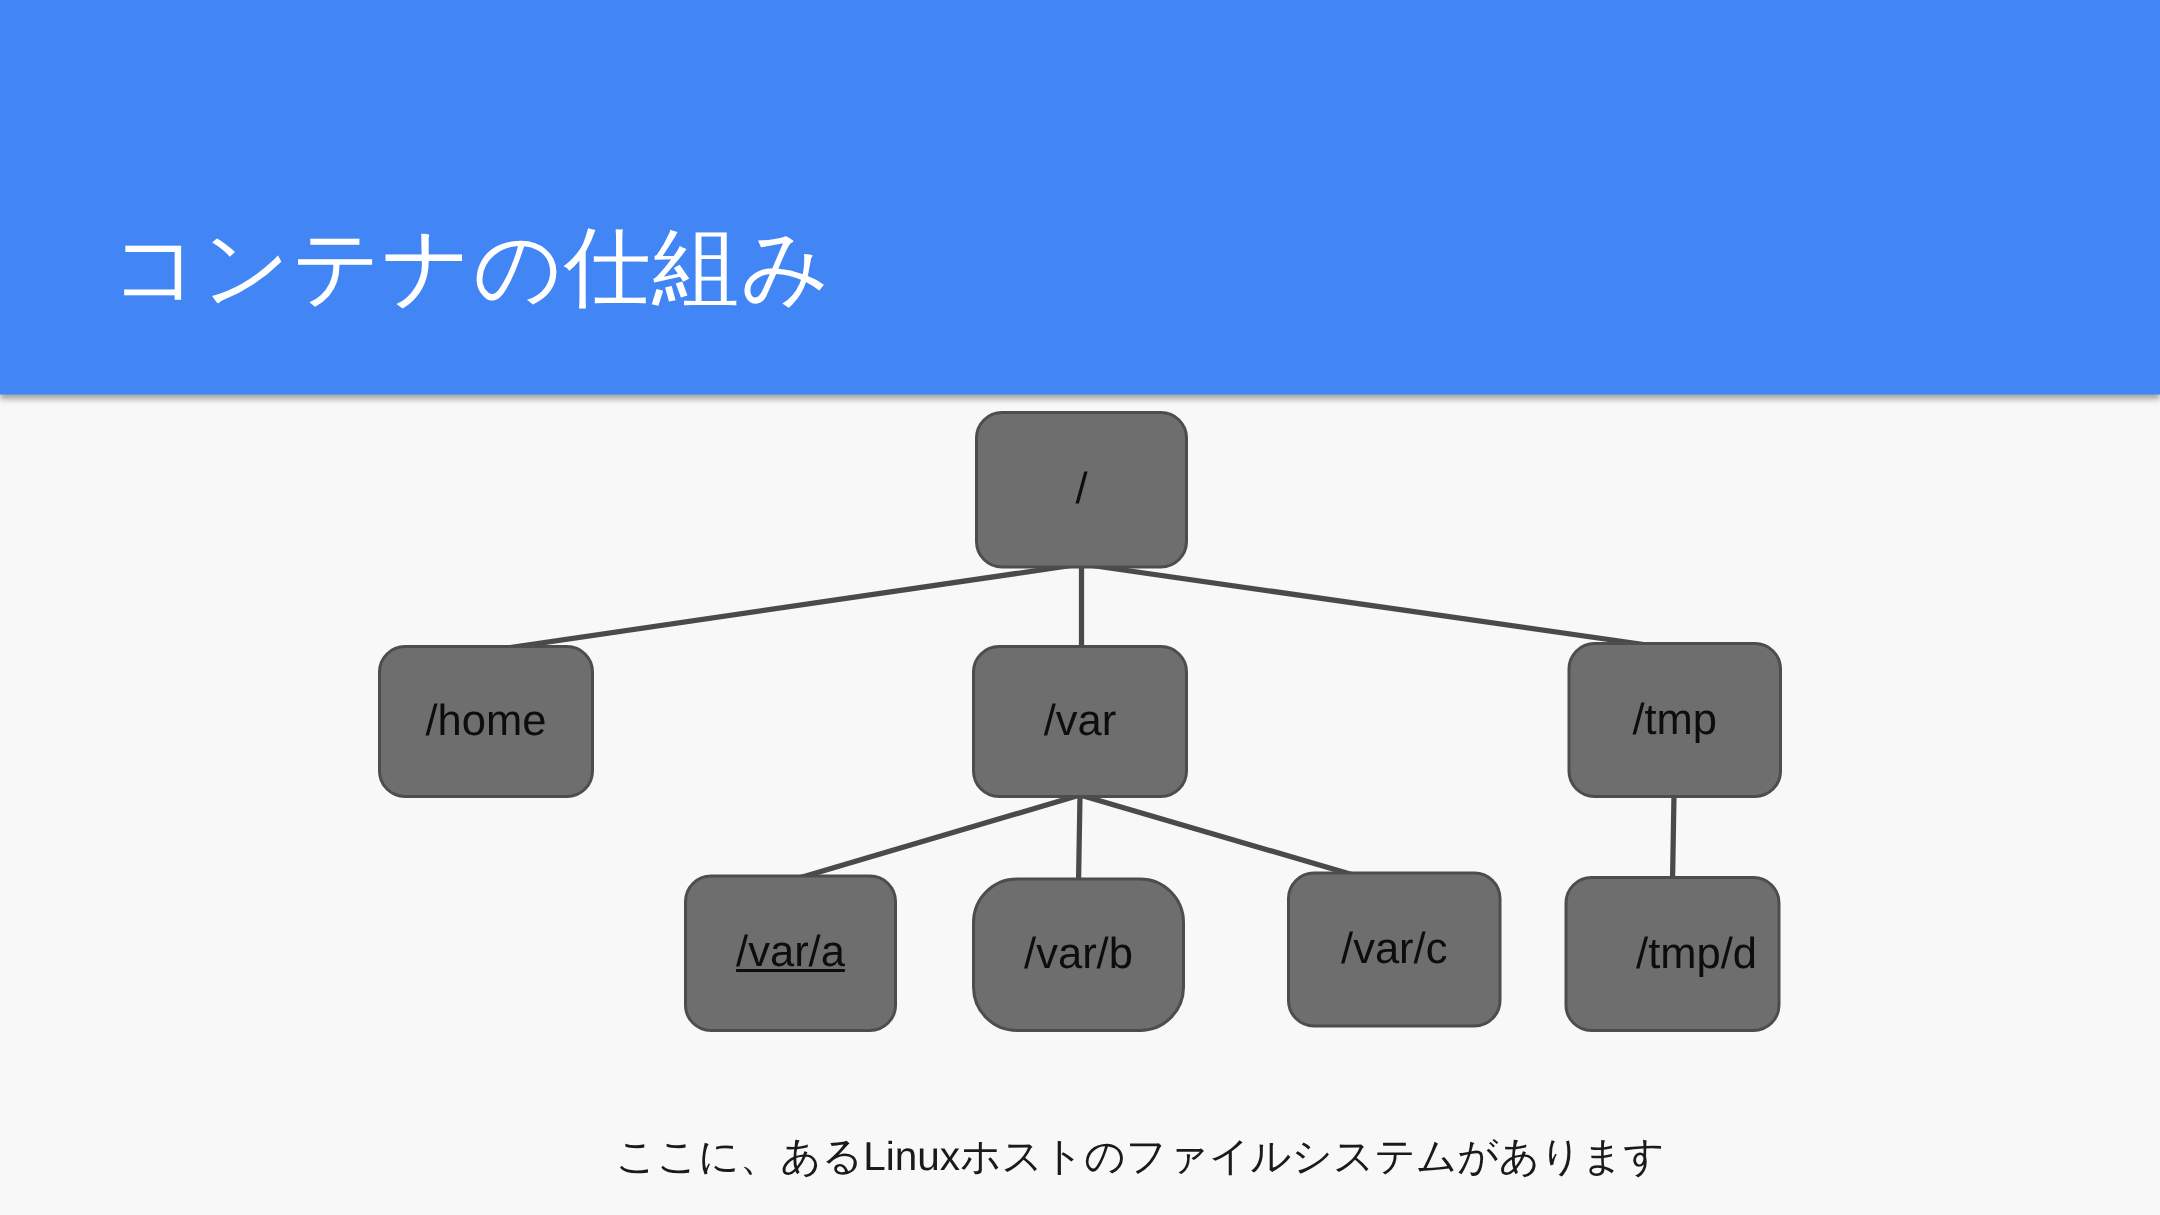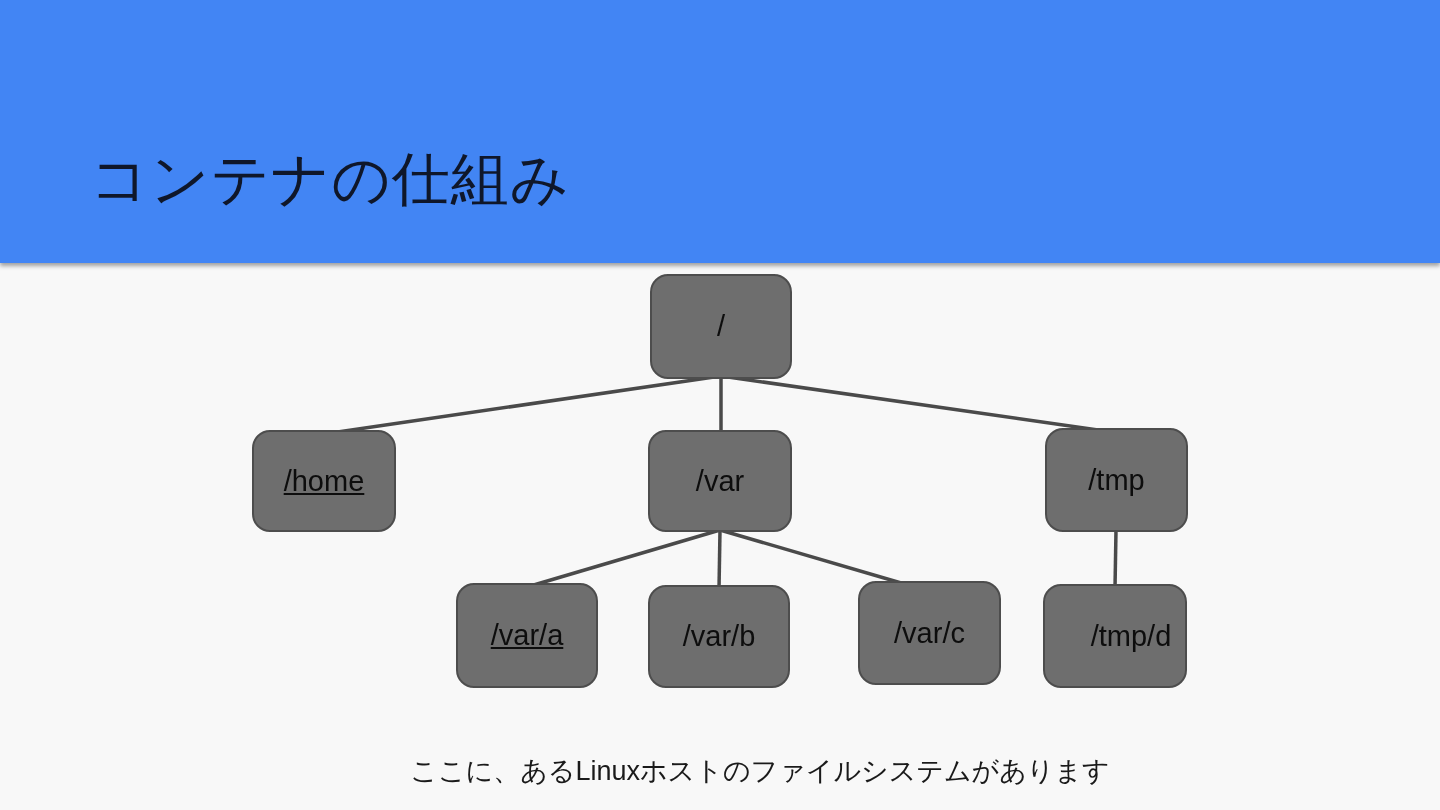--- a/index.html
+++ b/index.html
@@ -18,25 +18,25 @@
   .header {
     position: absolute;
     top: 0; left: 0;
     width: 100%;
     height: 263px;
     background: #4285f4;
     box-shadow: 0 3px 4px rgba(0,0,0,0.35);
   }
   .title {
     position: absolute;
-    left: 90px;
+    left: 74px;
     top: 146px;
     font-size: 58px;
     line-height: 1.15;
-    color: #0f172a;
+    color: #ffffff;
     letter-spacing: 1px;
     white-space: nowrap;
   }
   .diagram {
     position: absolute;
     top: 0; left: 0;
     width: 1440px;
     height: 810px;
   }
   .edges {
@@ -53,25 +53,25 @@
     background: #6e6e6e;
     border: 2px solid #4d4d4d;
     border-radius: 18px;
     display: flex;
     align-items: center;
     justify-content: center;
     font-size: 29px;
     color: #0d0d0d;
   }
   .node-root  { left: 650px;  top: 274px; width: 142px; height: 105px; }
-  .node-home  { left: 252px;  top: 430px; width: 144px; height: 102px; text-decoration: underline; }
+  .node-home  { left: 252px;  top: 430px; width: 144px; height: 102px; }
   .node-var   { left: 648px;  top: 430px; width: 144px; height: 102px; }
   .node-tmp   { left: 1045px; top: 428px; width: 143px; height: 104px; }
   .node-var-a { left: 456px;  top: 583px; width: 142px; height: 105px; text-decoration: underline; }
-  .node-var-b { left: 648px;  top: 585px; width: 142px; height: 103px; }
+  .node-var-b { left: 648px;  top: 585px; width: 142px; height: 103px; border-radius: 30px; }
   .node-var-c { left: 840px;  top: 581px; width: 143px; height: 104px; margin-left: 18px; }
   .node-tmp-d { left: 1043px; top: 584px; width: 144px; height: 104px; padding-left: 32px; }
   .caption {
     position: absolute;
     left: 0;
     top: 753px;
     width: 100%;
     text-align: center;
     transform: translateX(40px);
     font-size: 27px;

